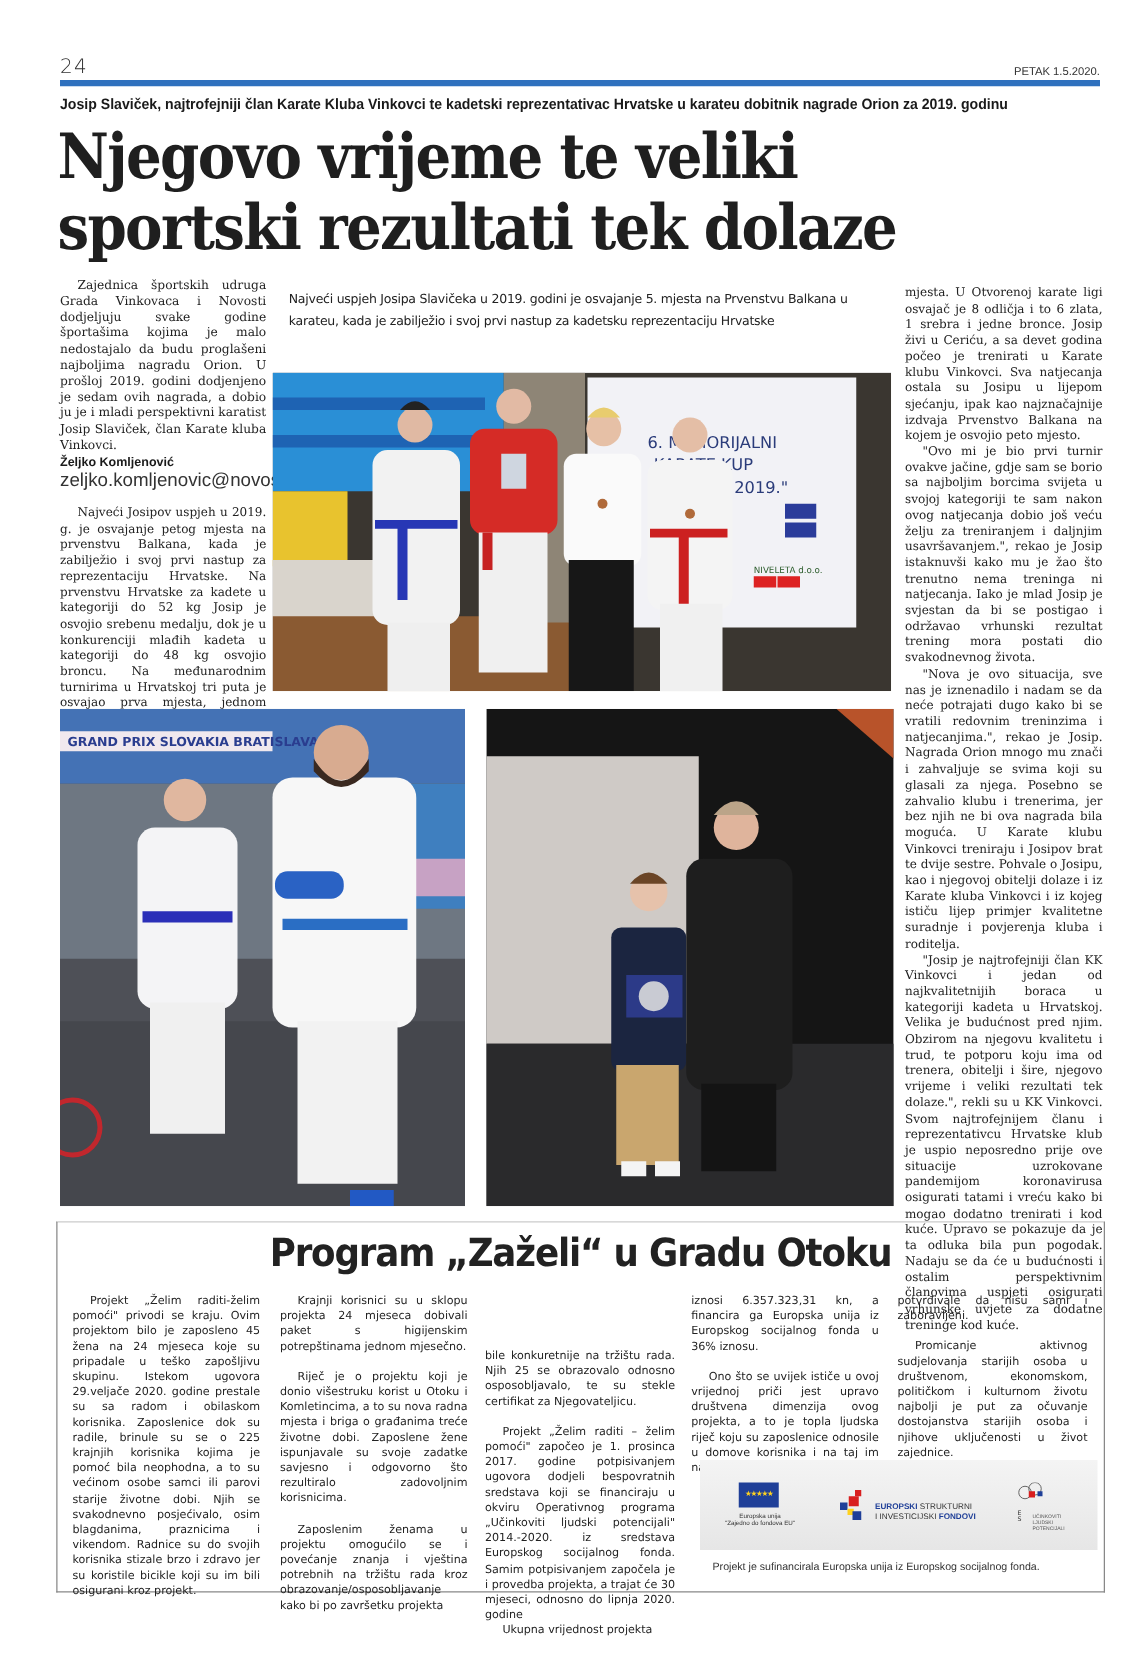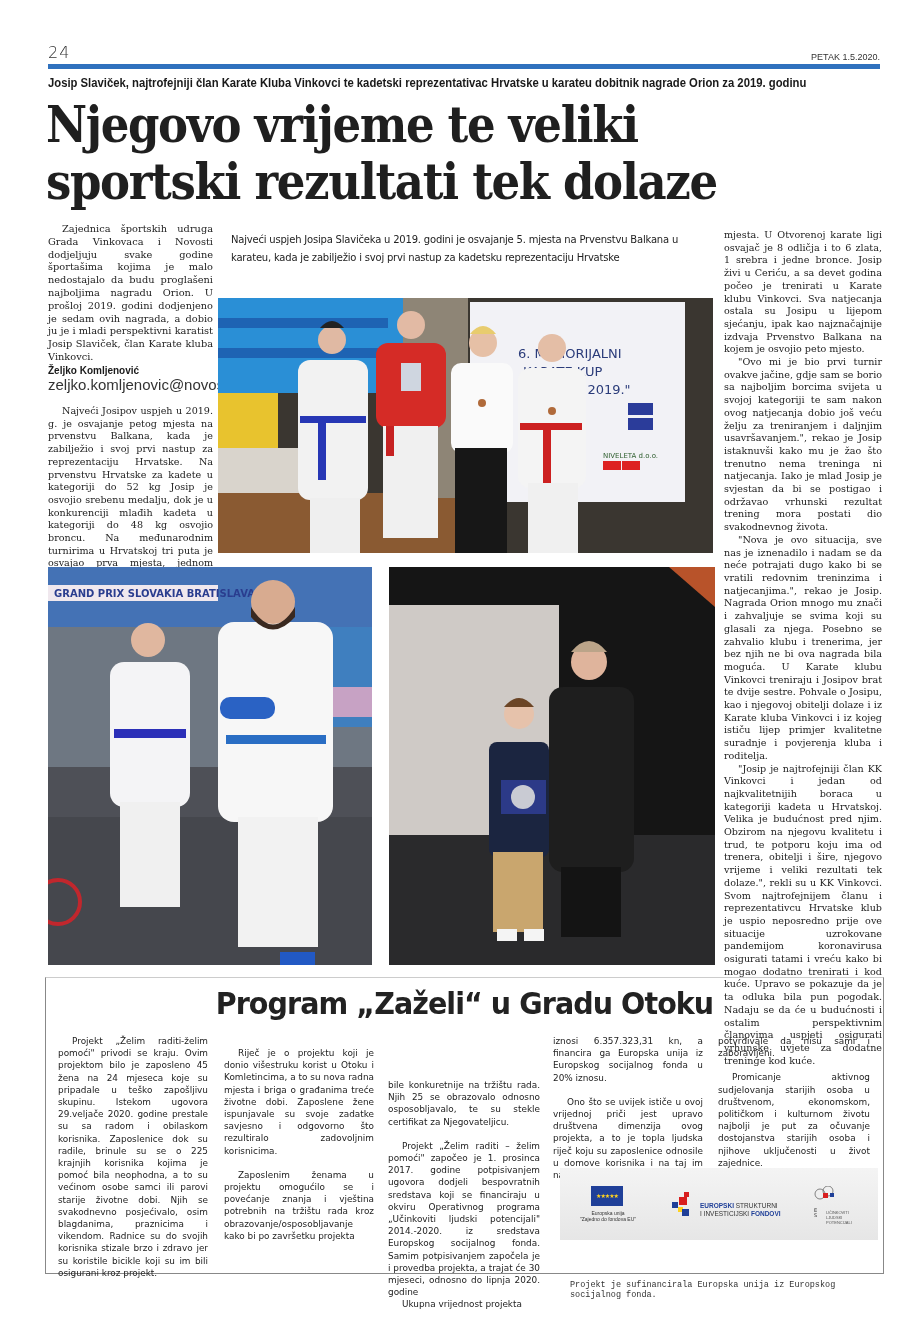--- a/index.html
+++ b/index.html
@@ -35,21 +35,21 @@
   .bc5 { left: 718px; top: 1035px; width: 152px; }
   .eu-banner { left: 560px; top: 1168px; width: 318px; height: 72px; background: linear-gradient(#f4f4f4,#e6e6e6); }
   .eu-flag { left: 591px; top: 1186px; width: 32px; height: 20px; background: #1f3f98; }
   .eu-stars { left: 591px; top: 1186px; width: 32px; height: 20px; color: #ffd21f; font-size: 6px; text-align: center; line-height: 20px; letter-spacing: -1px; }
   .eu-cap { left: 568px; top: 1210px; width: 80px; text-align: center; font-family: "Liberation Sans", sans-serif; font-size: 5px; line-height: 6px; color: #333; }
   .esi-logo { left: 668px; top: 1190px; width: 28px; height: 28px; }
   .esi-text { left: 700px; top: 1202px; width: 100px; font-family: "Liberation Sans", sans-serif; font-size: 6.5px; line-height: 8px; color: #333; }
   .esi-text b { color: #1f3f98; }
   .esf-logo { left: 812px; top: 1186px; width: 28px; height: 34px; }
   .esf-text { left: 826px; top: 1210px; font-family: "Liberation Sans", sans-serif; font-size: 4px; line-height: 5px; color: #555; }
-  .eu-foot { left: 570px; top: 1280px; width: 310px; font-family: Liberation Mono, monospace; font-size: 8.5px; color: #333; }
+  .eu-foot { left: 570px; top: 1248px; width: 310px; font-family: Liberation Sans, sans-serif; font-size: 8.5px; color: #333; }
 </style>
 </head>
 <body>
 
 <div class="abs pagenum">24</div>
 <div class="abs pagedate">PETAK 1.5.2020.</div>
 <div class="abs topbar"></div>
 
 <div class="abs kicker">Josip Slaviček, najtrofejniji član Karate Kluba Vinkovci te kadetski reprezentativac Hrvatske u karateu dobitnik nagrade Orion za 2019. godinu</div>
 <div class="abs headline">
@@ -174,33 +174,34 @@
   </svg>
 </div>
 
 <div class="abs box"></div>
 <div class="abs box-title">Program „Zaželi“ u Gradu Otoku</div>
 
 <div class="abs bcol bc1">
   <p>Projekt „Želim raditi-želim pomoći" privodi se kraju. Ovim projektom bilo je zaposleno 45 žena na 24 mjeseca koje su pripadale u teško zapošljivu skupinu. Istekom ugovora 29.veljače 2020. godine prestale su sa radom i obilaskom korisnika. Zaposlenice dok su radile, brinule su se o 225 krajnjih korisnika kojima je pomoć bila neophodna, a to su većinom osobe samci ili parovi starije životne dobi. Njih se svakodnevno posjećivalo, osim blagdanima, praznicima i vikendom. Radnice su do svojih korisnika stizale brzo i zdravo jer su koristile bicikle koji su im bili osigurani kroz projekt.</p>
 </div>
 <div class="abs bcol bc2">
+  <p>Krajnji korisnici su u sklopu projekta 24 mjeseca dobivali paket s higijenskim potrepštinama jednom mjesečno.</p>
   <div class="sp"></div>
   <p>Riječ je o projektu koji je donio višestruku korist u Otoku i Komletincima, a to su nova radna mjesta i briga o građanima treće životne dobi. Zaposlene žene ispunjavale su svoje zadatke savjesno i odgovorno što rezultiralo zadovoljnim korisnicima.</p>
   <div class="sp"></div>
   <p>Zaposlenim ženama u projektu omogućilo se i povećanje znanja i vještina potrebnih na tržištu rada kroz obrazovanje/osposobljavanje kako bi po završetku projekta</p>
 </div>
 <div class="abs bcol bc3">
   <p style="text-indent:0">bile konkuretnije na tržištu rada. Njih 25 se obrazovalo odnosno osposobljavalo, te su stekle certifikat za Njegovateljicu.</p>
   <div class="sp"></div>
   <p>Projekt „Želim raditi – želim pomoći" započeo je 1. prosinca 2017. godine potpisivanjem ugovora dodjeli bespovratnih sredstava koji se financiraju u okviru Operativnog programa „Učinkoviti ljudski potencijali" 2014.-2020. iz sredstava Europskog socijalnog fonda. Samim potpisivanjem započela je i provedba projekta, a trajat će 30 mjeseci, odnosno do lipnja 2020. godine</p>
   <p>Ukupna vrijednost projekta</p>
 </div>
 <div class="abs bcol bc4">
-  <p style="text-indent:0">iznosi 6.357.323,31 kn, a financira ga Europska unija iz Europskog socijalnog fonda u 20% iznosu.</p>
+  <p style="text-indent:0">iznosi 6.357.323,31 kn, a financira ga Europska unija iz Europskog socijalnog fonda u 36% iznosu.</p>
   <div class="sp"></div>
   <p>Ono što se uvijek ističe u ovoj vrijednoj priči jest upravo društvena dimenzija ovog projekta, a to je topla ljudska riječ koju su zaposlenice odnosile u domove korisnika i na taj im način</p>
 </div>
 <div class="abs bcol bc5">
   <p style="text-indent:0">potvrđivale da nisu sami i zaboravljeni.</p>
   <div class="sp"></div>
   <p>Promicanje aktivnog sudjelovanja starijih osoba u društvenom, ekonomskom, političkom i kulturnom životu najbolji je put za očuvanje dostojanstva starijih osoba i njihove uključenosti u život zajednice.</p>
 </div>
 
 <div class="abs eu-banner"></div>

